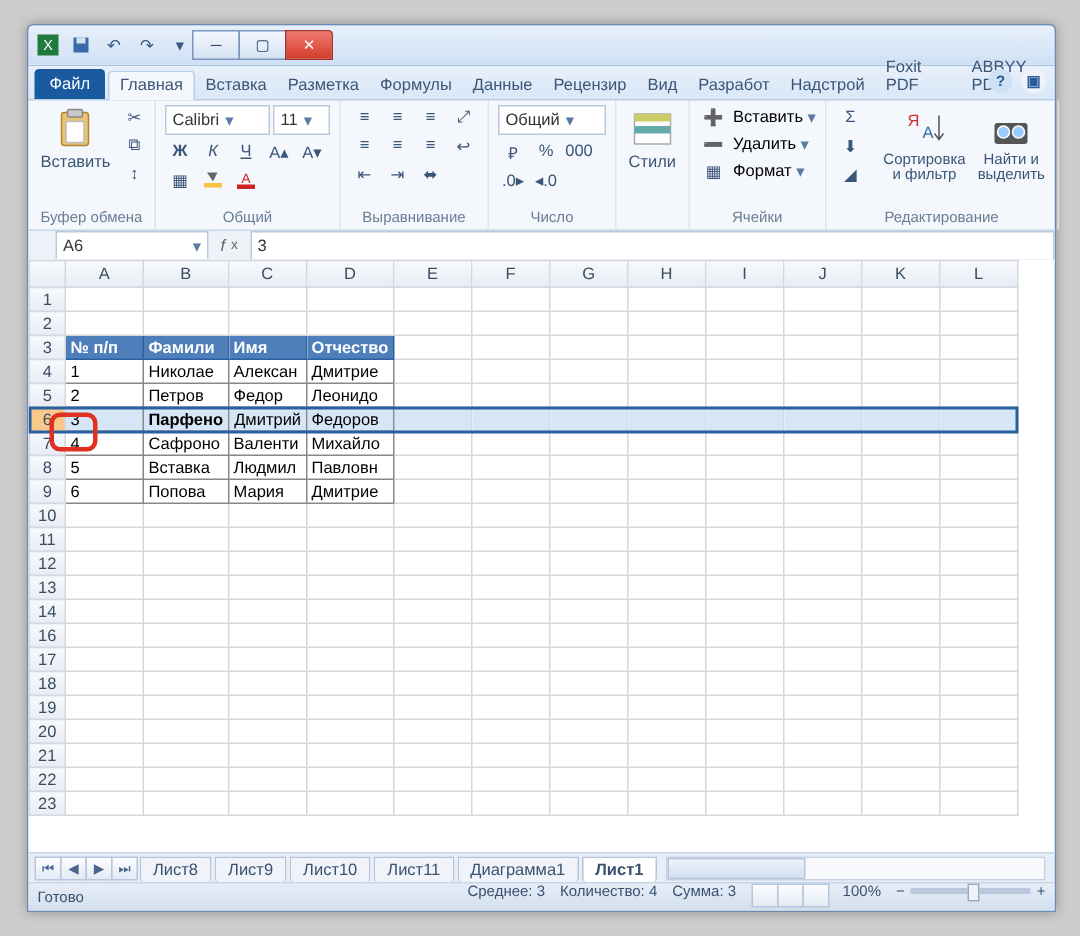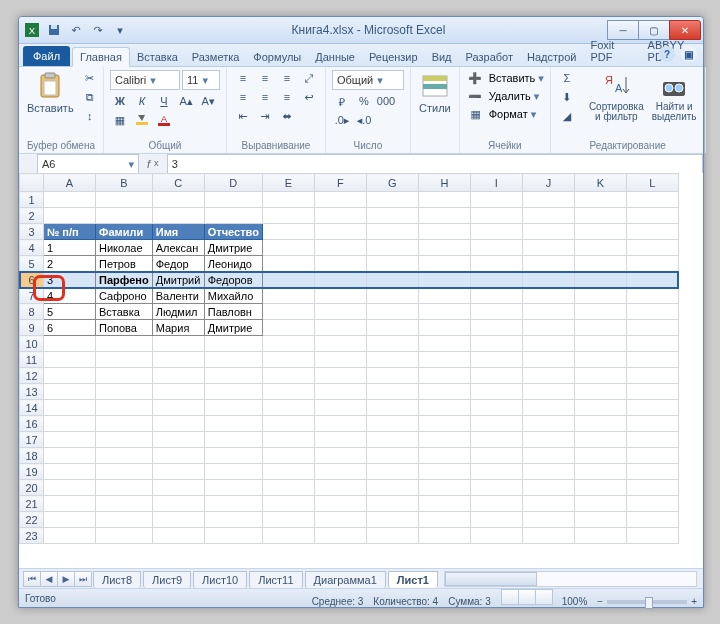--- a/index.html
+++ b/index.html
@@ -48,21 +48,21 @@
 .selrow td.rh{background:#f8c98a!important}
 .redcircle{position:absolute;left:14px;top:258px;width:26px;height:20px;border:3px solid #e03020;border-radius:7px;pointer-events:none;z-index:5}
 .sheetbar{position:absolute;left:0;right:0;bottom:18px;height:20px;background:#e9eef6;border-top:1px solid #c5d5ea;display:flex;align-items:center;font-size:11px}
 .nav{display:flex;margin-left:4px}
 .nav span{width:16px;height:14px;border:1px solid #b7c6db;background:linear-gradient(#fcfdff,#e3eaf4);display:inline-flex;align-items:center;justify-content:center;color:#4a668c;margin-right:-1px;font-size:9px}
 .stab{padding:2px 8px;border:1px solid #b3c3d9;border-bottom:none;background:#f0f4fa;color:#3a526f;margin-left:2px;border-radius:0 0 3px 3px}
 .stab.active{background:#fff;font-weight:bold}
 .hscroll{flex:1;margin:0 6px;height:14px;border:1px solid #c5d2e3;background:#f7f9fc;position:relative}
 .hscroll .thumb{position:absolute;left:0;top:0;bottom:0;width:90px;background:linear-gradient(#eef3fa,#d4e0ef);border:1px solid #b7c6db}
 .status{position:absolute;left:0;right:0;bottom:0;height:18px;background:linear-gradient(#e6edf7,#d3dfee);border-top:1px solid #c5d5ea;display:flex;align-items:center;font-size:10px;color:#3a526f;padding:0 6px}
-.status .r{margin-left:auto;display:flex;gap:10px;align-items:flex-end}
+.status .r{margin-left:auto;display:flex;gap:10px;align-items:flex-start}
 .zoom{display:flex;align-items:center;gap:4px}
 .zoom .slider{width:80px;height:4px;background:#b9c8dd;position:relative}
 .zoom .slider::after{content:"";position:absolute;left:38px;top:-3px;width:6px;height:10px;background:#eef3fa;border:1px solid #9ab;}
 .viewbtns span{width:16px;height:14px;border:1px solid #b7c6db;background:linear-gradient(#fcfdff,#e3eaf4);display:inline-flex;margin-right:-1px}
 svg{overflow:visible}
 .row6outline{outline:2px solid #2a5fa0;outline-offset:-1px}
 </style>
 </head>
 <body>
 
@@ -78,21 +78,20 @@
       <span>
             <svg width="12" height="12" viewBox="0 0 12 12">
               <rect x="1" y="1" width="10" height="10" fill="#3a6aa8"></rect>
               <rect x="3" y="1" width="6" height="4" fill="#cfe1f5"></rect>
             </svg>
           </span>
       <span>↶</span>
       <span>↷</span>
       <span>▾</span>
     </div>
-    <div class="title">Книга4.xlsx - Microsoft Excel</div>
     <div class="winbtns">
       <div class="winbtn">─</div>
       <div class="winbtn">▢</div>
       <div class="winbtn close">✕</div>
     </div>
   </div>
 
   <div class="tabs">
     <div class="filetab">Файл</div>
     <div class="rtab active">Главная</div>
@@ -385,21 +384,21 @@
               <td class="" style=""></td>
               <td class="" style=""></td>
               <td class="" style=""></td>
               <td class="" style=""></td>
               <td class="" style=""></td>
             </tr>
             <tr class="selrow row6outline">
               <td class="rh sel">6</td>
               <td class="numcell" style="border:1px solid #888;">3</td>
               <td class="" style="border:1px solid #888;font-weight:bold;">Парфено</td>
-              <td class="" style="border:1px solid #888;">Дмитрий</td>
+              <td class="" style="border:1px solid #888;text-align:right;">Дмитрий</td>
               <td class="" style="border:1px solid #888;">Федоров</td>
               <td class="" style=";"></td>
               <td class="" style=";"></td>
               <td class="" style=";"></td>
               <td class="" style=";"></td>
               <td class="" style=";"></td>
               <td class="" style=";"></td>
               <td class="" style=";"></td>
               <td class="" style=";"></td>
             </tr>

